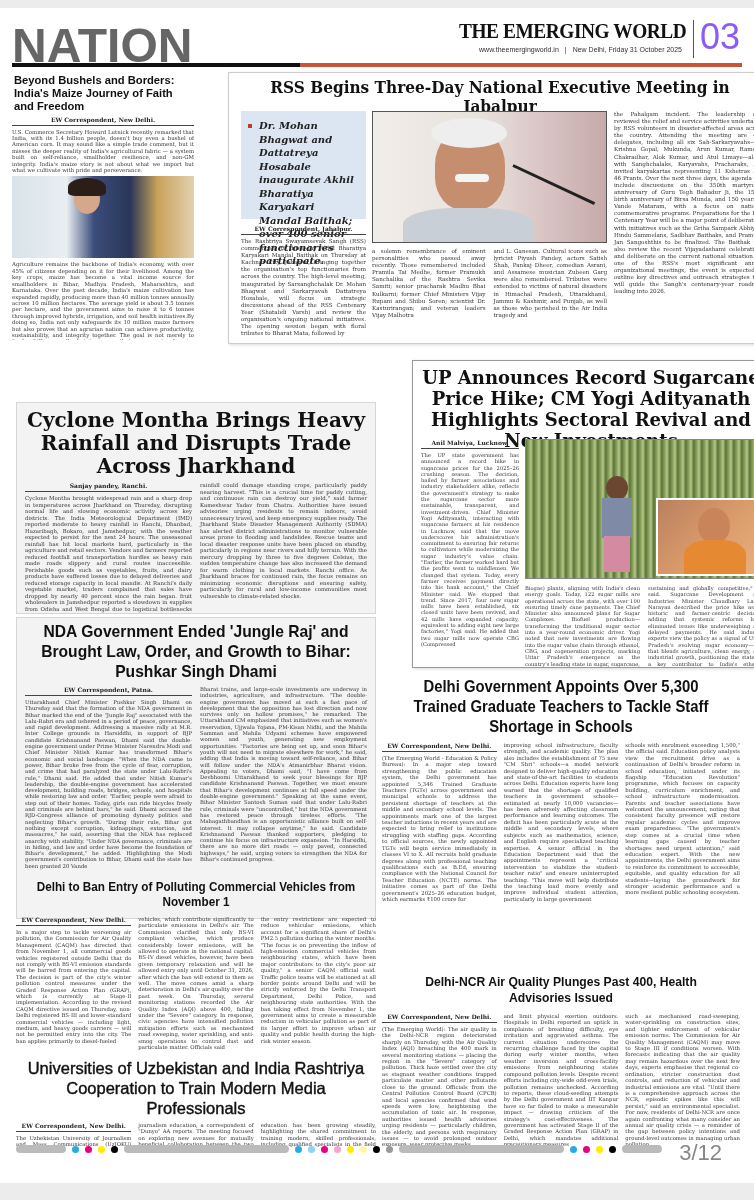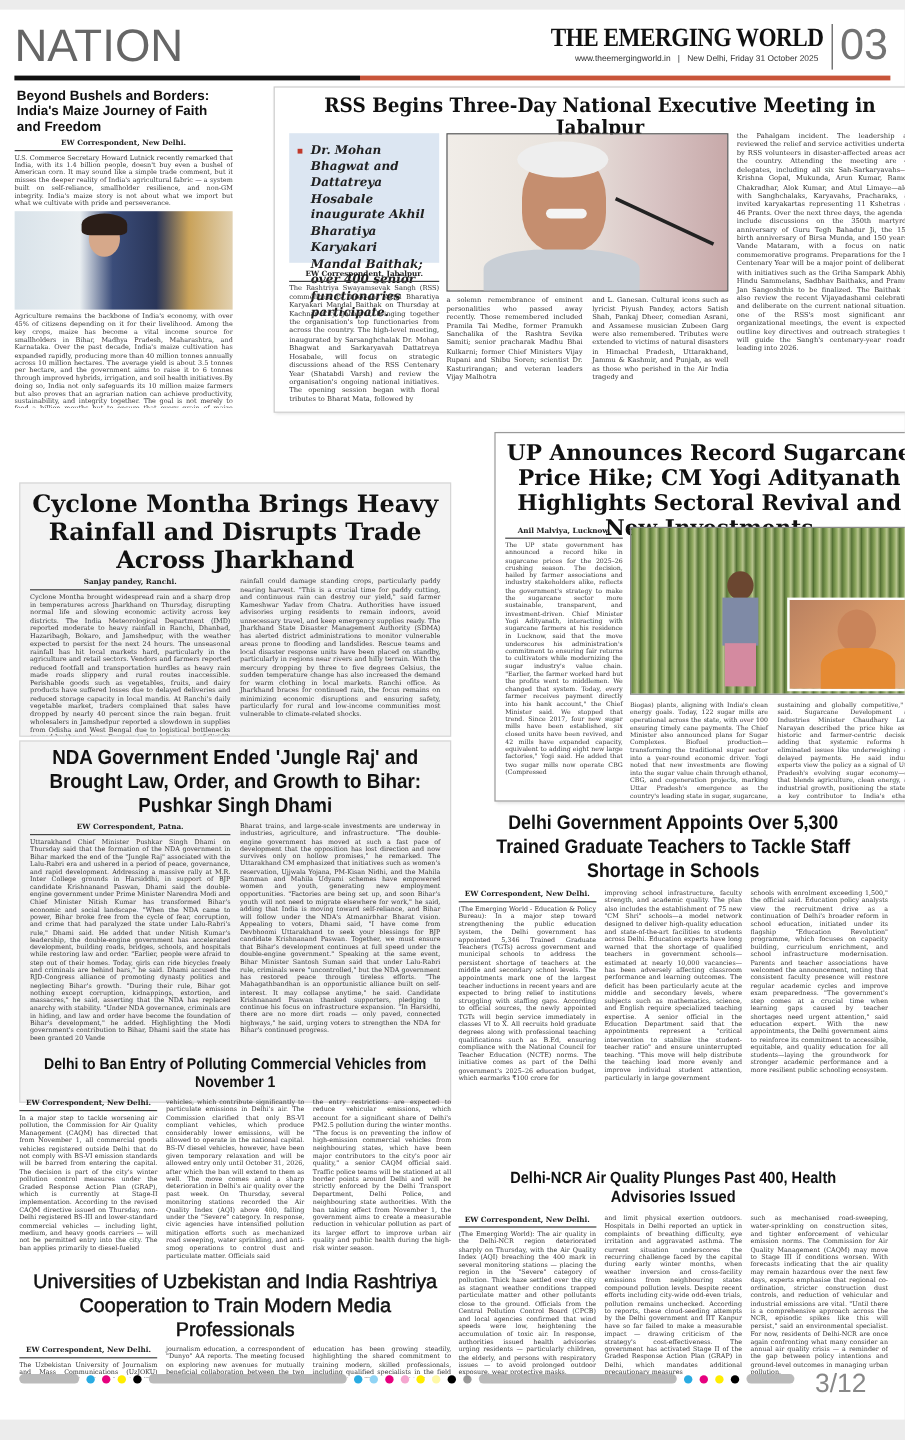--- a/index.html
+++ b/index.html
@@ -1,25 +1,25 @@
 <!DOCTYPE html>
 <html><head>
 <meta charset="utf-8">
 <style>
   * { box-sizing: border-box; margin: 0; padding: 0; }
   html, body { width: 754px; height: 1200px; overflow: hidden; background: #ececec; }
   body { font-family: "DejaVu Serif", serif; color: #222; position: relative; }
   .page { position: absolute; left: 0; top: 8px; width: 754px; height: 1175px; background: #fff; }
   .masthead { position: absolute; left: 12px; top: 8px; width: 730px; height: 48px; }
-  .section-name { position: absolute; left: 0; top: 2px; font-family: "Liberation Sans", sans-serif; font-weight: normal; font-size: 38px; color: #666; letter-spacing: 0; }
+  .section-name { position: absolute; left: 0; top: 2px; font-family: "Liberation Sans", sans-serif; font-weight: bold; font-size: 48px; color: #666; letter-spacing: 0; }
   .paper-title { position: absolute; right: 56px; top: 2px; font-family: "Liberation Serif", serif; font-weight: bold; font-size: 22px; color: #111; transform: scaleX(0.88); transform-origin: right; letter-spacing: -0.5px; }
   .paper-sub { position: absolute; right: 60px; top: 30px; font-family: "Liberation Sans", sans-serif; font-size: 7px; color: #333; }
   .paper-sub .sep { margin: 0 6px; }
   .vbar { position: absolute; right: 48px; top: 4px; width: 1px; height: 38px; background: #555; }
-  .page-num { position: absolute; right: 2px; top: 0px; font-family: "Liberation Sans", sans-serif; font-size: 36px; color: #737373; text-align: center; }
+  .page-num { position: absolute; right: 2px; top: 0px; font-family: "Liberation Sans", sans-serif; font-size: 36px; color: #8b5cf6; text-align: center; }
   .rule-black { position: absolute; left: 12px; top: 55px; width: 288px; height: 4px; background: #111; }
   .rule-orange { position: absolute; left: 300px; top: 55px; width: 442px; height: 4px; background: #c8553a; }
 
   .story { position: absolute; overflow: hidden; }
   .boxed { border: 1px solid #ccc; box-shadow: 1px 1px 3px rgba(0,0,0,0.15); background: #fff; margin-left: 30px; }
   .shaded { background: #f3f3f3; border: 1px solid #d6d6d6; margin-top: 44px; }
   .hl { font-family: "Liberation Sans", sans-serif; font-weight: bold; color: #111; line-height: 1.15; text-align: center; }
   .hl-serif { font-family: "DejaVu Serif", serif; font-weight: bold; color: #111; line-height: 1.15; text-align: center; }
   .byline { font-family: "DejaVu Serif", serif; font-weight: bold; font-size: 6px; text-align: center; color: #222; border-bottom: 1px solid #444; padding-bottom: 2px; margin-bottom: 3px; }
   .body-text { font-family: "DejaVu Serif", serif; font-size: 5.6px; line-height: 7.1px; color: #333; text-align: justify; }

